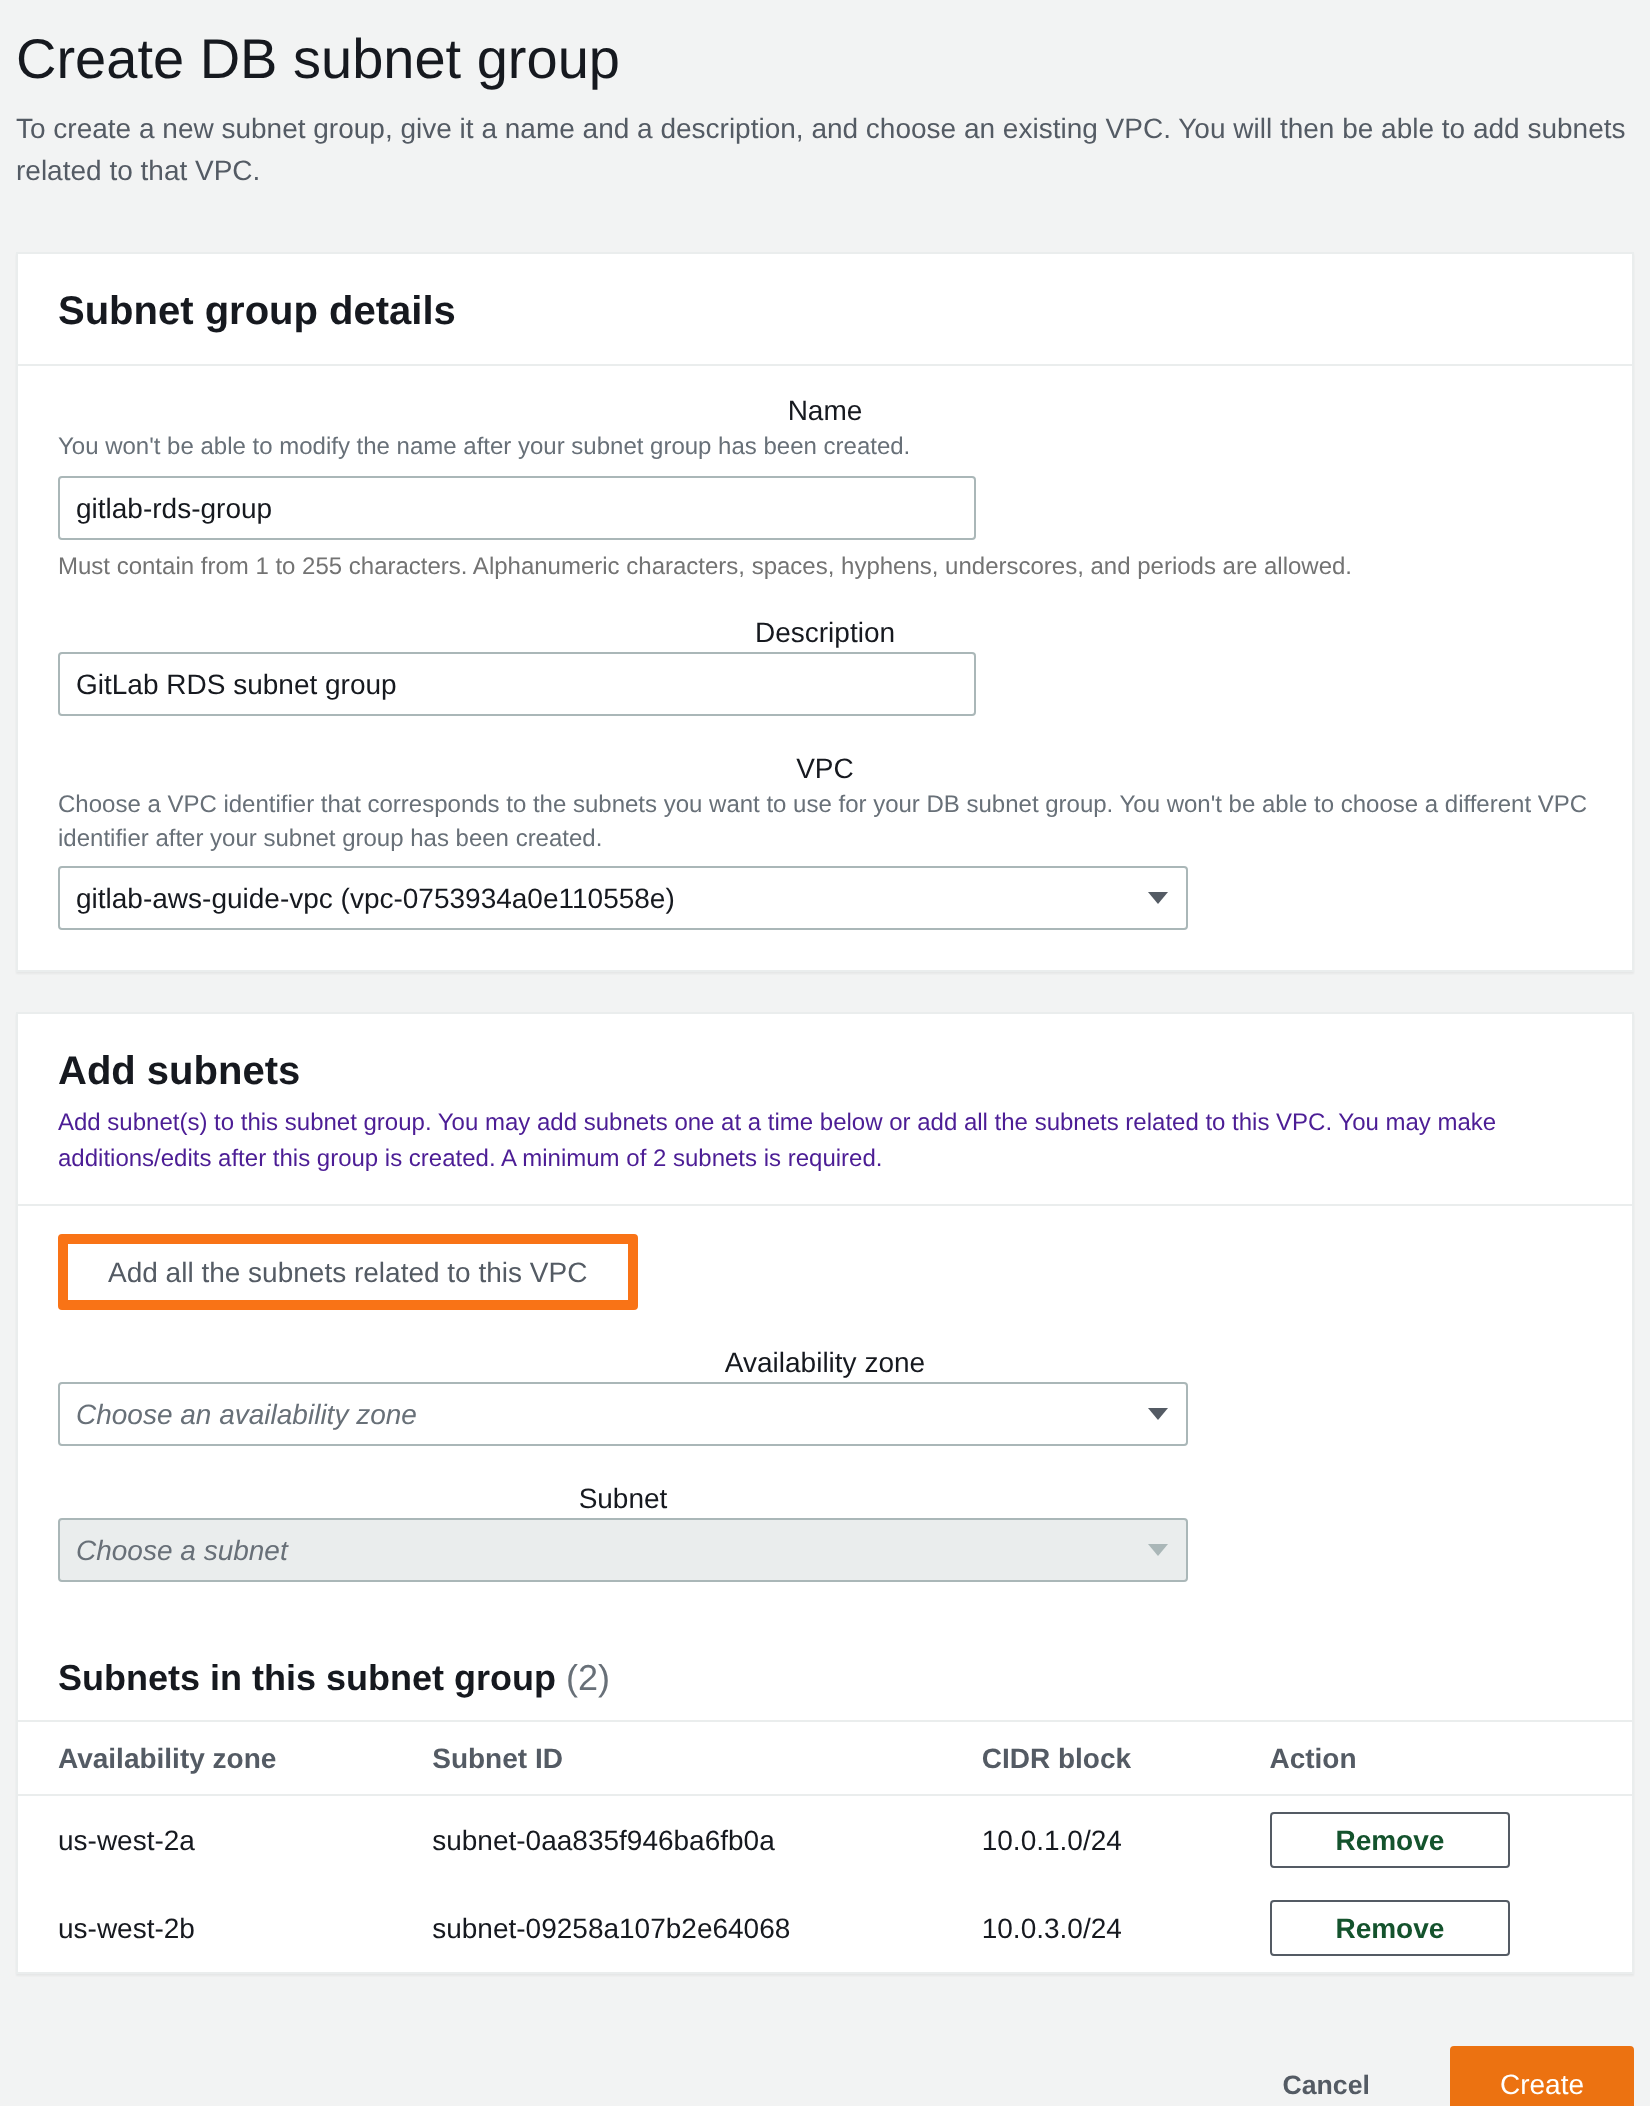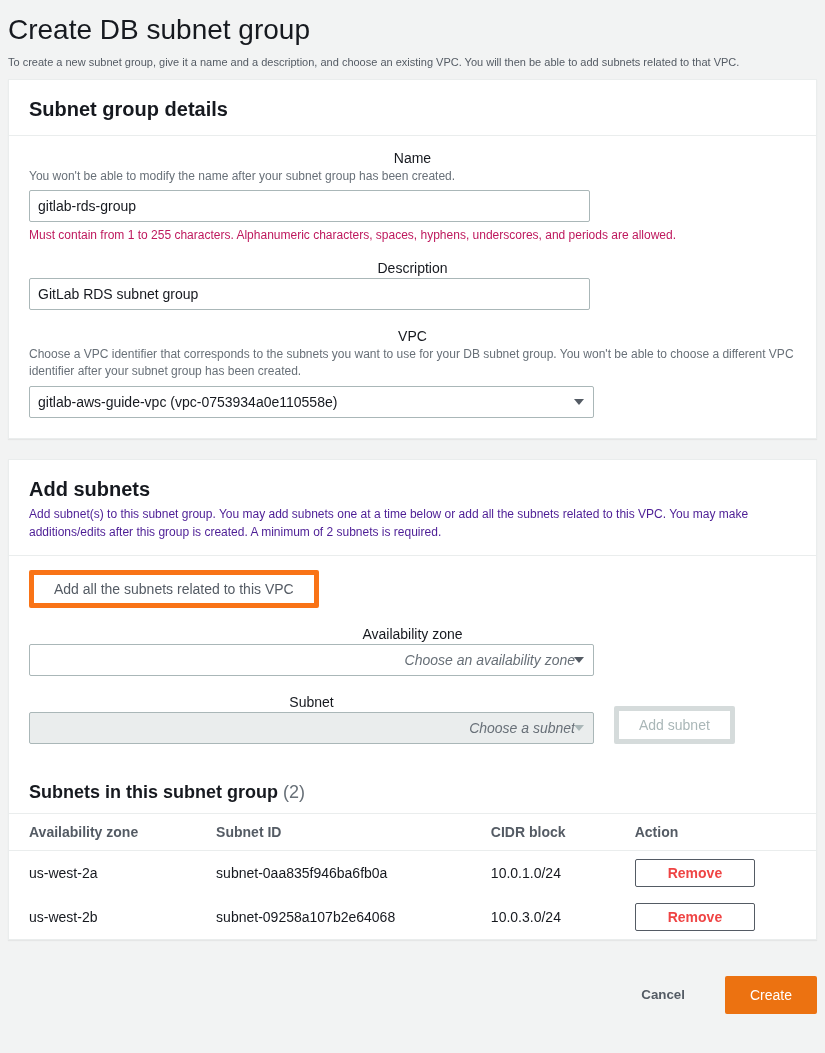--- a/index.html
+++ b/index.html
@@ -13,23 +13,23 @@
   }
   .container { padding: 8px; }
   h1 {
     font-size: 28px;
     font-weight: 400;
     color: #16191f;
     margin: 6px 0 8px 0;
   }
   .page-desc {
     color: #545b64;
-    font-size: 11px;
+    font-size: 14px;
     line-height: 1.5;
-    margin-bottom: 8px;
+    margin-bottom: 30px;
   }
   .panel {
     background: #fff;
     border: 1px solid #eaeded;
     box-shadow: 0 1px 1px rgba(0,0,0,0.05);
     margin-bottom: 20px;
   }
   .panel-header {
     padding: 18px 20px 14px 20px;
     border-bottom: 1px solid #eaeded;
@@ -55,59 +55,59 @@
     margin-bottom: 2px;
     text-align: center;
   }
   .field-hint {
     font-size: 12px;
     color: #687078;
     line-height: 1.4;
     margin-bottom: 6px;
   }
   .text-input {
-    width: 561px;
+    width: 459px;
     max-width: 100%;
     height: 32px;
     border: 1px solid #aab7b8;
     border-radius: 2px;
     padding: 4px 8px;
     font-size: 14px;
     color: #16191f;
     background: #fff;
   }
   .constraint {
     font-size: 12px;
-    color: #be185d;
+    color: #737373;
     margin-top: 6px;
   }
   .select-wrap {
     position: relative;
     width: 565px;
     max-width: 100%;
   }
   .select {
     width: 100%;
     height: 32px;
     border: 1px solid #aab7b8;
     border-radius: 2px;
-    padding: 4px 18px 4px 8px;
+    padding: 4px 32px 4px 8px;
     font-size: 14px;
     color: #16191f;
     background: #fff;
     display: flex;
     align-items: center;
     cursor: pointer;
   }
   .select.disabled {
     background: #eaeded;
     color: #879596;
     cursor: default;
   }
-  .select.placeholder { color: #687078; font-style: italic; justify-content: flex-end; }
+  .select.placeholder { color: #687078; font-style: italic; }
   .caret {
     position: absolute;
     right: 10px;
     top: 50%;
     transform: translateY(-50%);
     width: 0; height: 0;
     border-left: 5px solid transparent;
     border-right: 5px solid transparent;
     border-top: 6px solid #545b64;
   }
@@ -169,21 +169,21 @@
   }
   td {
     padding: 8px 20px;
     font-size: 14px;
     color: #16191f;
     vertical-align: middle;
   }
   .remove-btn {
     border: 1px solid #545b64;
     background: #fff;
-    color: #ef4444;
+    color: #14532d;
     font-weight: 700;
     padding: 5px 32px;
     border-radius: 2px;
     cursor: pointer;
     font-size: 14px;
   }
   .footer {
     display: flex;
     justify-content: flex-end;
     gap: 20px;
@@ -253,21 +253,20 @@
       <div class="subnet-row">
         <div class="field" style="margin-bottom:0; flex:0 0 565px;">
           <div class="field-label">Subnet</div>
           <div class="select-wrap">
             <div class="select disabled placeholder">
               <span>Choose a subnet</span>
             </div>
             <div class="caret" style="border-top-color:#aab7b8"></div>
           </div>
         </div>
-        <button class="btn disabled">Add subnet</button>
       </div>
 
     </div>
 
     <div class="section-title">
       <span>Subnets in this subnet group</span>
       <span class="count">(2)</span>
     </div>
 
     <table>

